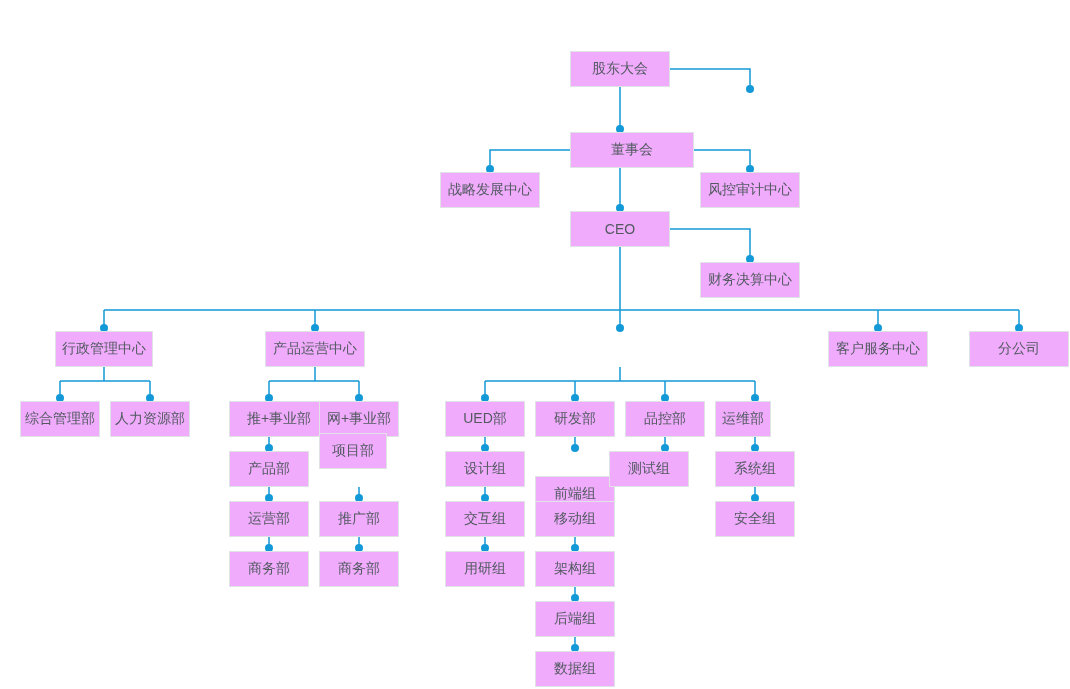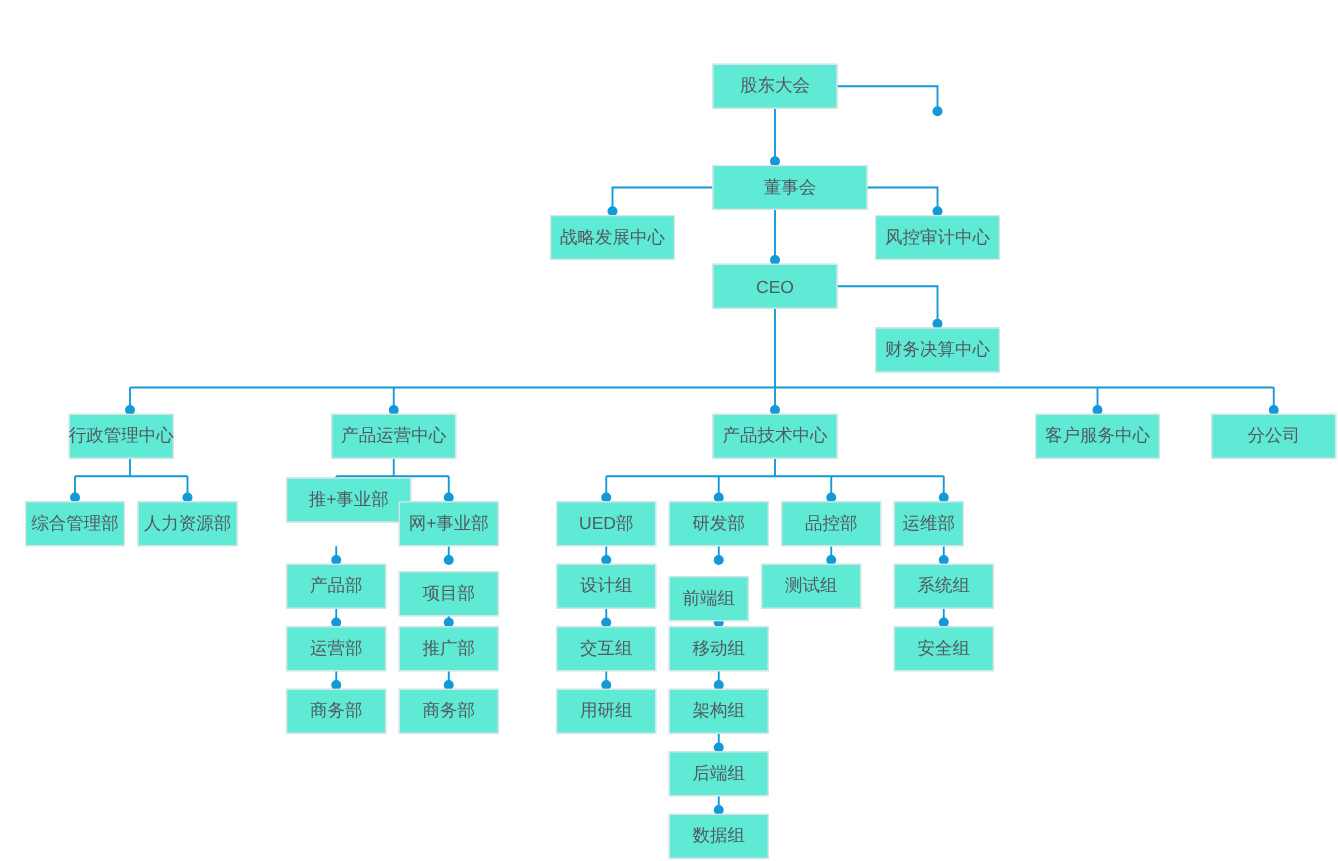--- a/index.html
+++ b/index.html
@@ -24,21 +24,21 @@
   .connectors {
     position: absolute;
     left: 0;
     top: 0;
     pointer-events: none;
   }
   .node {
     position: absolute;
     height: 36px;
     box-sizing: border-box;
-    background: #5eead4;
+    background: #f0abfc;
     border: 1px solid var(--box-border);
     color: var(--box-text);
     font-size: 14px;
     display: flex;
     align-items: center;
     justify-content: center;
     white-space: nowrap;
     cursor: default;
   }
 </style>
@@ -112,39 +112,38 @@
     </g>
   </svg>
 
   <div class="node" style="left:570px;top:51px;width:100px">股东大会</div>
   <div class="node" style="left:570px;top:132px;width:124px">董事会</div>
   <div class="node" style="left:440px;top:172px;width:100px">战略发展中心</div>
   <div class="node" style="left:700px;top:172px;width:100px">风控审计中心</div>
   <div class="node" style="left:570px;top:211px;width:100px">CEO</div>
   <div class="node" style="left:700px;top:262px;width:100px">财务决算中心</div>
 
-  <div class="node" style="left:55px;top:331px;width:84px">行政管理中心</div>
+  <div class="node" style="left:55px;top:331px;width:98px">行政管理中心</div>
   <div class="node" style="left:265px;top:331px;width:100px">产品运营中心</div>
-  <div class="node" style="left:570px;top:331px;width:100px">产品技术中心</div>
   <div class="node" style="left:828px;top:331px;width:100px">客户服务中心</div>
   <div class="node" style="left:969px;top:331px;width:100px">分公司</div>
 
   <div class="node" style="left:20px;top:401px;width:80px">综合管理部</div>
   <div class="node" style="left:110px;top:401px;width:80px">人力资源部</div>
-  <div class="node" style="left:229px;top:382px;width:100px">推+事业部</div>
+  <div class="node" style="left:229px;top:401px;width:100px">推+事业部</div>
   <div class="node" style="left:319px;top:401px;width:80px">网+事业部</div>
   <div class="node" style="left:445px;top:401px;width:80px">UED部</div>
   <div class="node" style="left:535px;top:401px;width:80px">研发部</div>
   <div class="node" style="left:625px;top:401px;width:80px">品控部</div>
   <div class="node" style="left:715px;top:401px;width:56px">运维部</div>
 
   <div class="node" style="left:229px;top:451px;width:80px">产品部</div>
-  <div class="node" style="left:319px;top:457px;width:80px">项目部</div>
+  <div class="node" style="left:319px;top:433px;width:68px">项目部</div>
   <div class="node" style="left:445px;top:451px;width:80px">设计组</div>
-  <div class="node" style="left:535px;top:461px;width:64px">前端组</div>
+  <div class="node" style="left:535px;top:476px;width:80px">前端组</div>
   <div class="node" style="left:609px;top:451px;width:80px">测试组</div>
   <div class="node" style="left:715px;top:451px;width:80px">系统组</div>
 
   <div class="node" style="left:229px;top:501px;width:80px">运营部</div>
   <div class="node" style="left:319px;top:501px;width:80px">推广部</div>
   <div class="node" style="left:445px;top:501px;width:80px">交互组</div>
   <div class="node" style="left:535px;top:501px;width:80px">移动组</div>
   <div class="node" style="left:715px;top:501px;width:80px">安全组</div>
 
   <div class="node" style="left:229px;top:551px;width:80px">商务部</div>

